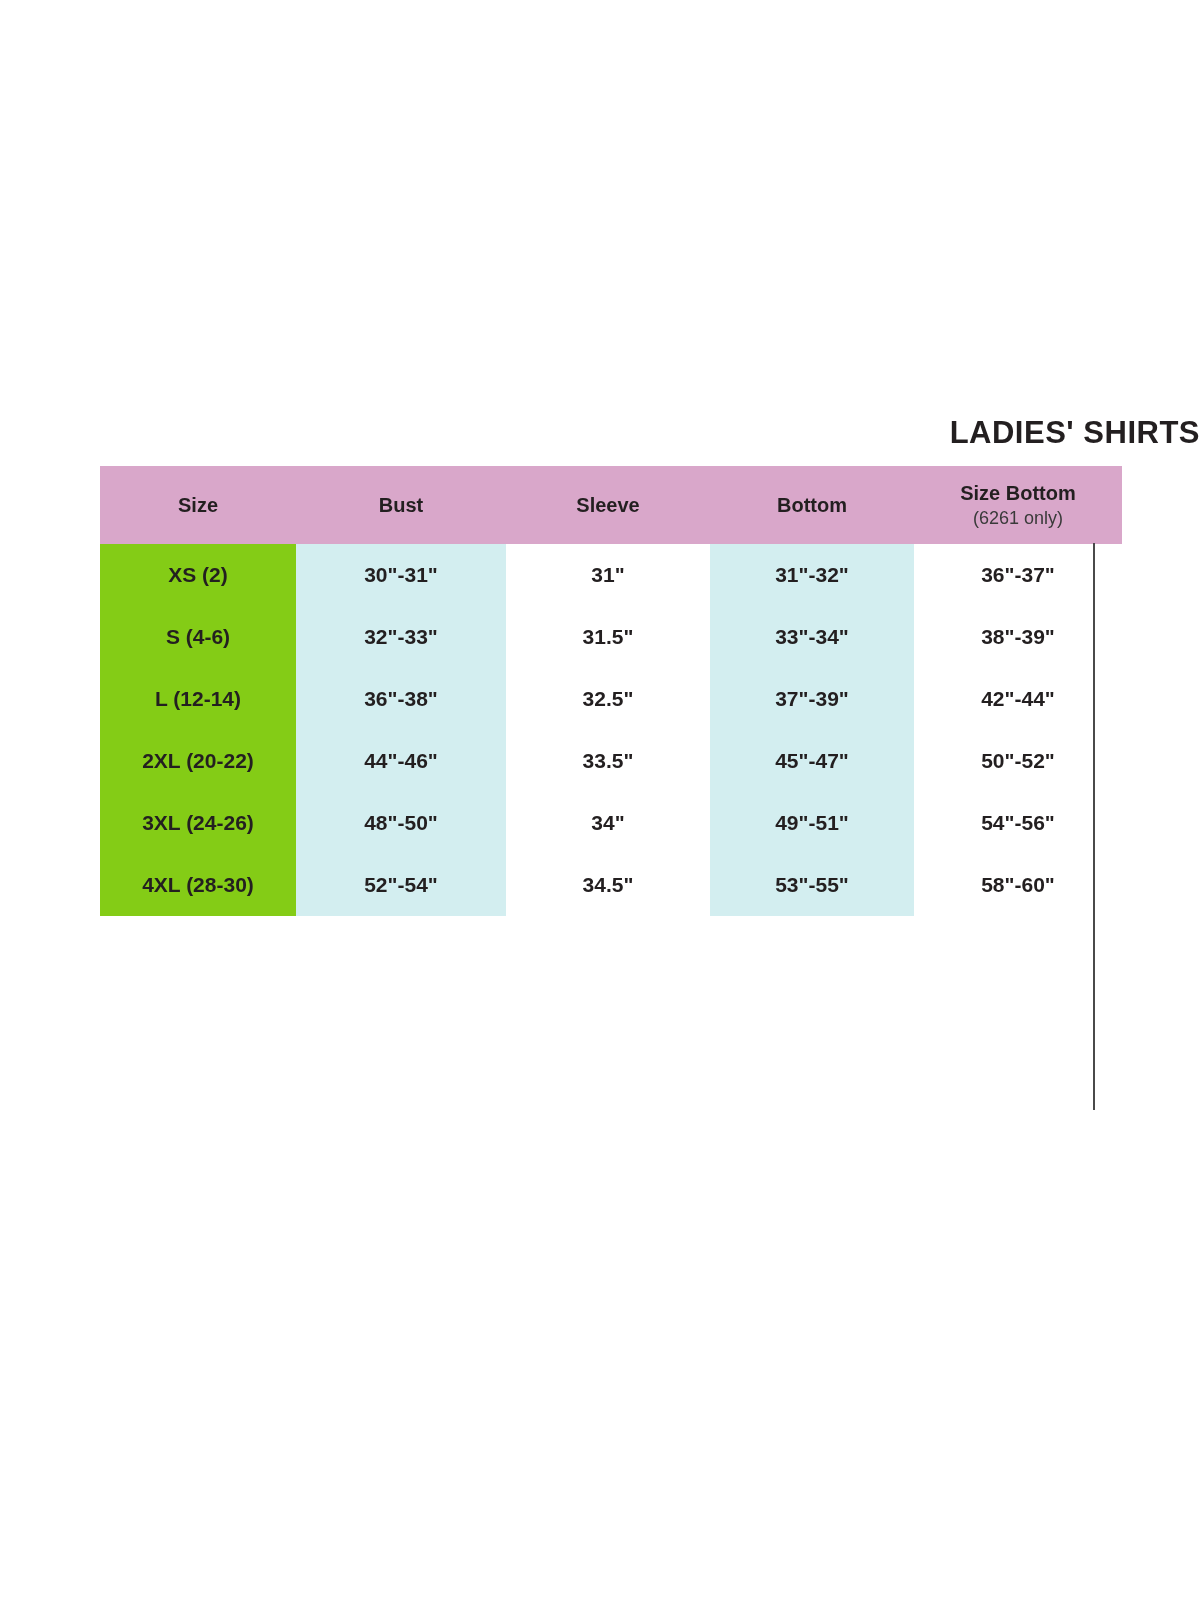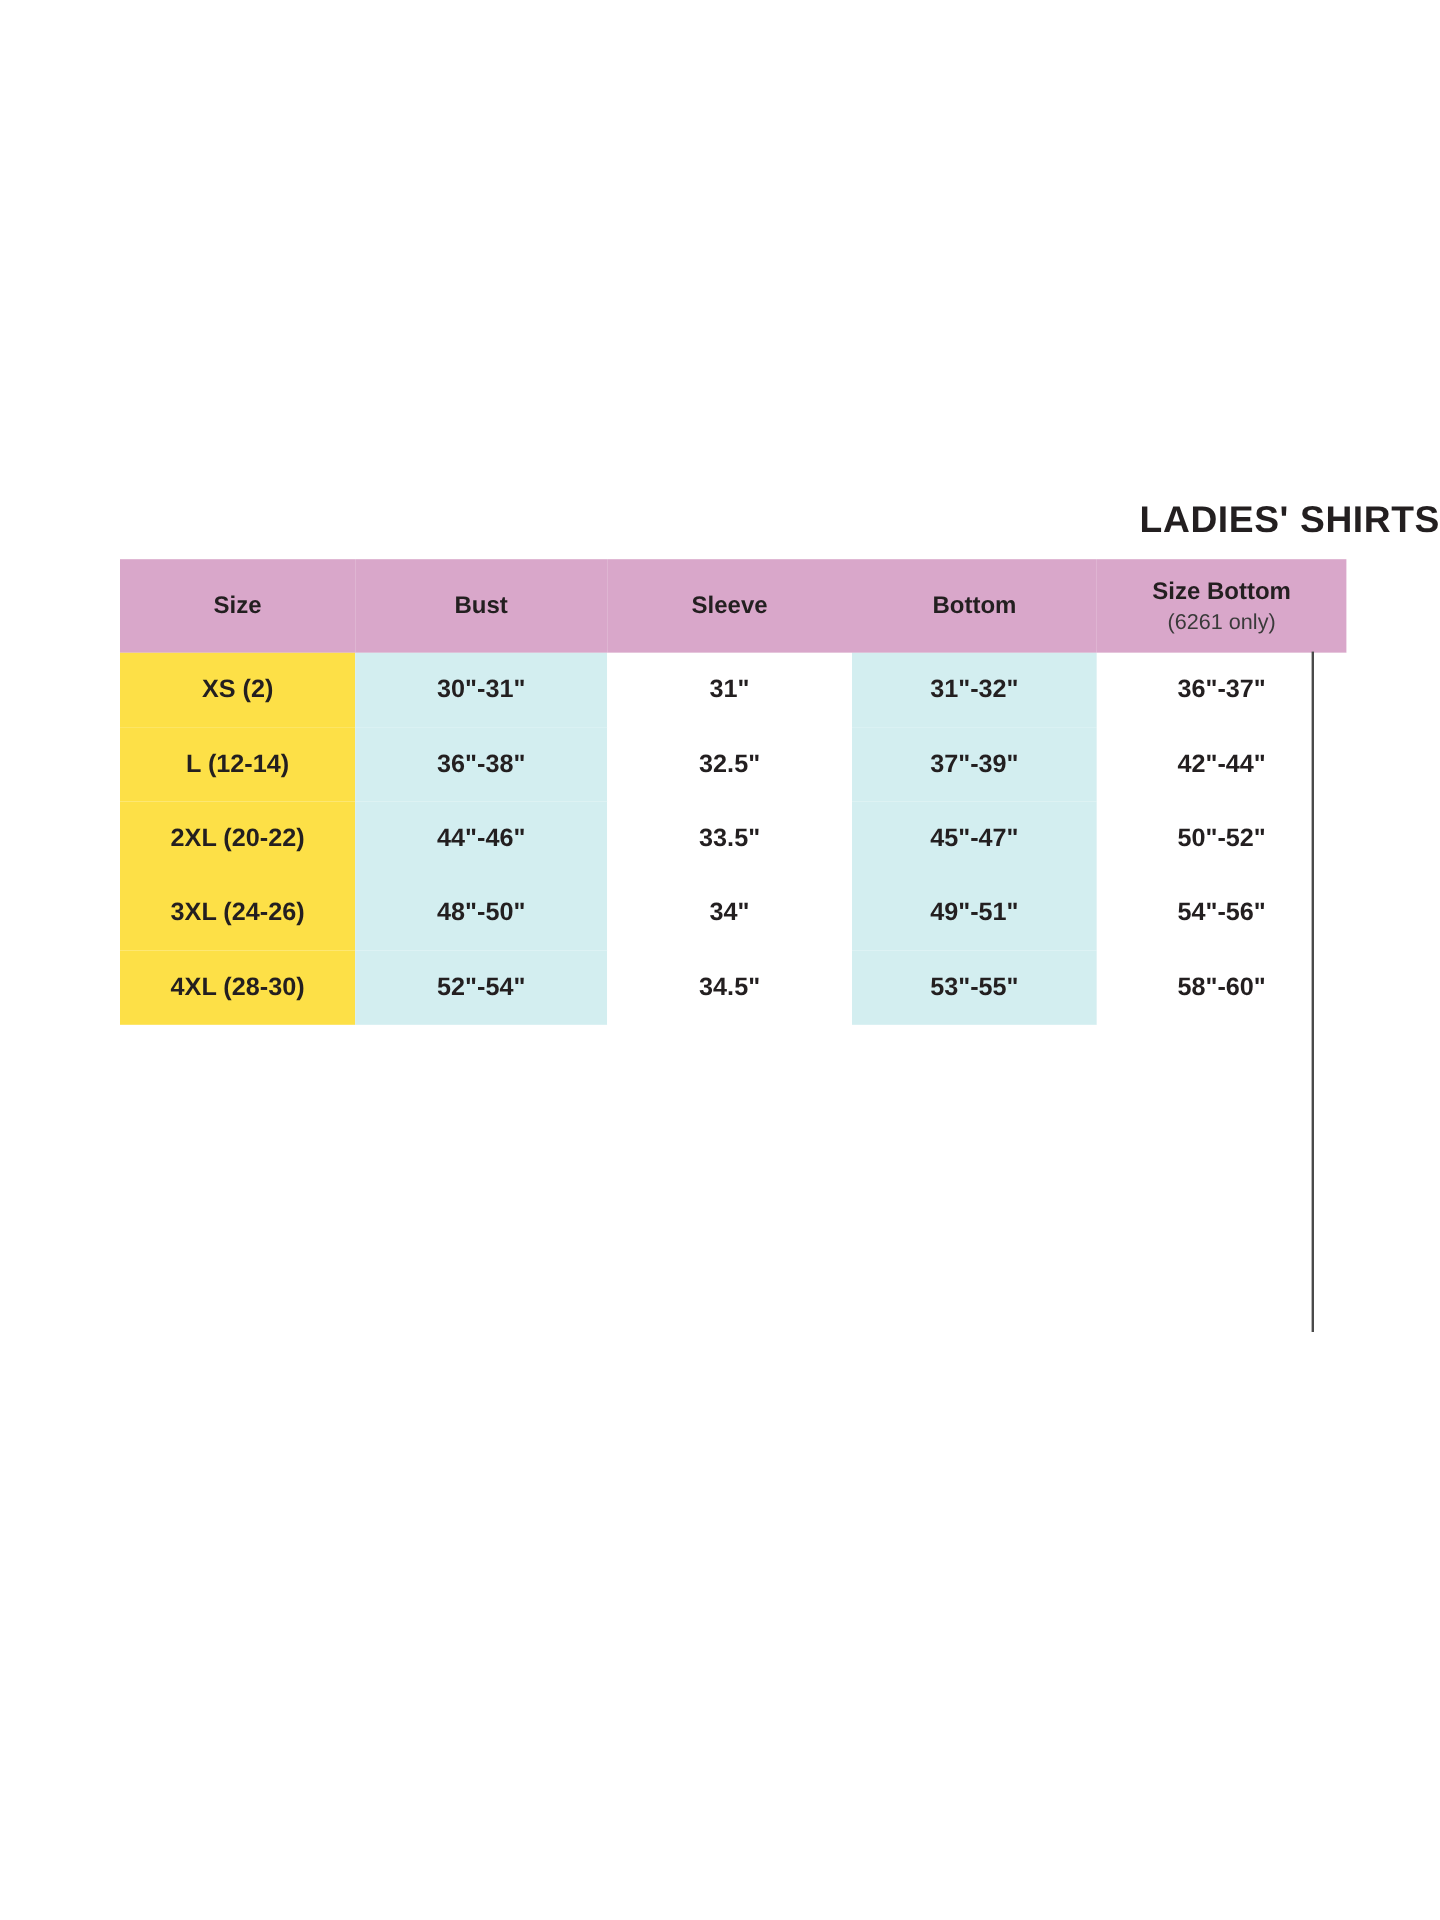--- a/index.html
+++ b/index.html
@@ -80,21 +80,21 @@
     font-size: 21px;
     font-weight: bold;
     text-align: center;
     vertical-align: middle;
     color: #231f20;
     background: #ffffff;
     padding: 0;
   }
 
   tbody td.size-cell {
-    background: #fde047;
+    background: #84cc16;
   }
   tbody td.tint {
     background: #d3eef0;
   }
   tbody td.plain {
     background: #ffffff;
   }
 
   
   #right-rule {
@@ -144,20 +144,27 @@
       </thead>
       <tbody>
         <tr>
           <td class="size-cell">XS (2)</td>
           <td class="tint">30"-31"</td>
           <td class="plain">31"</td>
           <td class="tint">31"-32"</td>
           <td class="plain">36"-37"</td>
         </tr>
         <tr>
+          <td class="size-cell">S (4-6)</td>
+          <td class="tint">32"-33"</td>
+          <td class="plain">31.5"</td>
+          <td class="tint">33"-34"</td>
+          <td class="plain">38"-39"</td>
+        </tr>
+        <tr>
           <td class="size-cell">L (12-14)</td>
           <td class="tint">36"-38"</td>
           <td class="plain">32.5"</td>
           <td class="tint">37"-39"</td>
           <td class="plain">42"-44"</td>
         </tr>
         <tr>
           <td class="size-cell">2XL (20-22)</td>
           <td class="tint">44"-46"</td>
           <td class="plain">33.5"</td>

